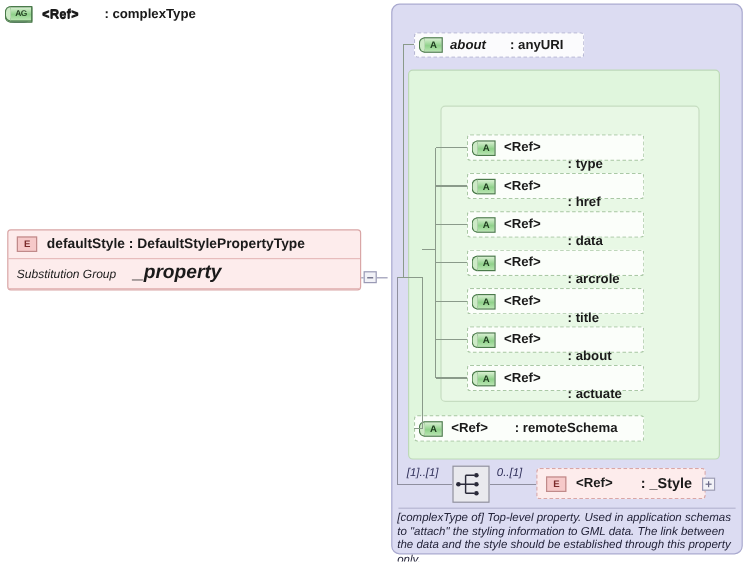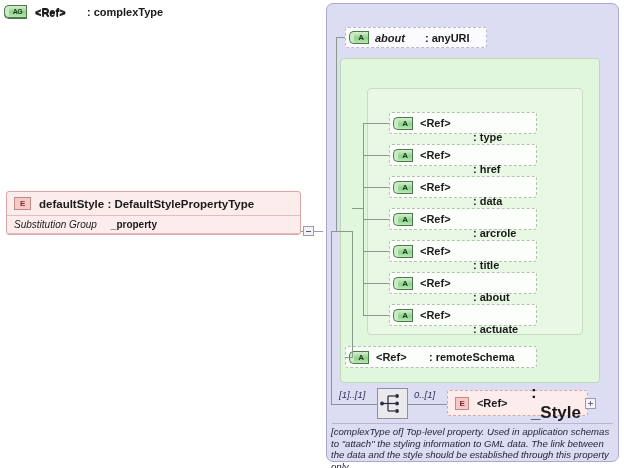--- a/index.html
+++ b/index.html
@@ -97,22 +97,23 @@
     border-bottom: 1px solid #e7bcbc;
     text-align: right;
   }
   #element-box .eb-subst-label {
     font-style: italic;
     font-size: 10px;
     color: #1a1a1a;
   }
   #element-box .eb-subst-value {
     font-weight: bold;
-    font-size: 10px;
-    color: #1a1a1a;
+    font-size: 16px;
+    color: #1a1a1a;
+    font-style: italic;
   }
   #element-box .eb-doc {
     padding: 4px 8px 6px 7px;
     font-style: italic;
     font-size: 9.6px;
     line-height: 11.5px;
     color: #2a2a2a;
   }
 
   
@@ -324,21 +325,21 @@
     padding: 0 6px 0 7px;
     box-sizing: border-box;
     background: #fdecec;
     border: 1px dashed #d9a6a6;
     border-radius: 3px;
   }
   #style-elem .se-name {
     font-size: 11px; font-weight: bold; color: #1a1a1a; min-width: 46px;
   }
   #style-elem .se-type {
-    font-size: 17px; font-weight: bold; color: #1a1a1a;
+    font-size: 12px; font-weight: bold; color: #1a1a1a;
   }
   #expand-box {
     position: absolute;
     left: 585px; top: 398px;
     width: 11px; height: 11px;
     background: #f2f2f7;
     border: 1px solid #9a9ab5;
     box-sizing: border-box;
   }
   #expand-box::before, #expand-box::after {

